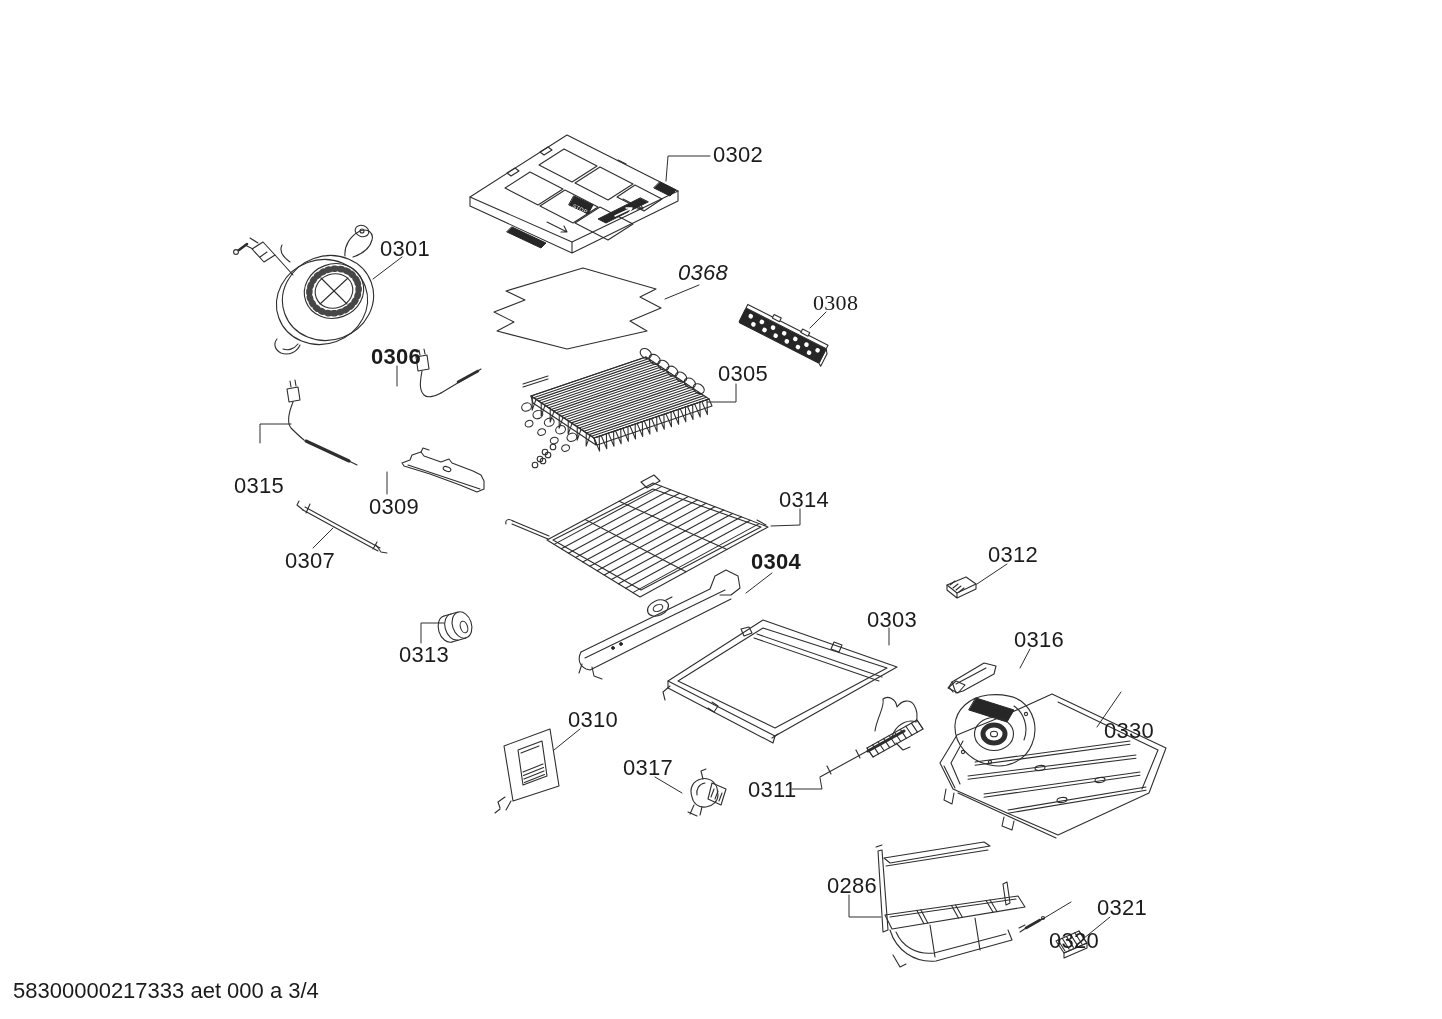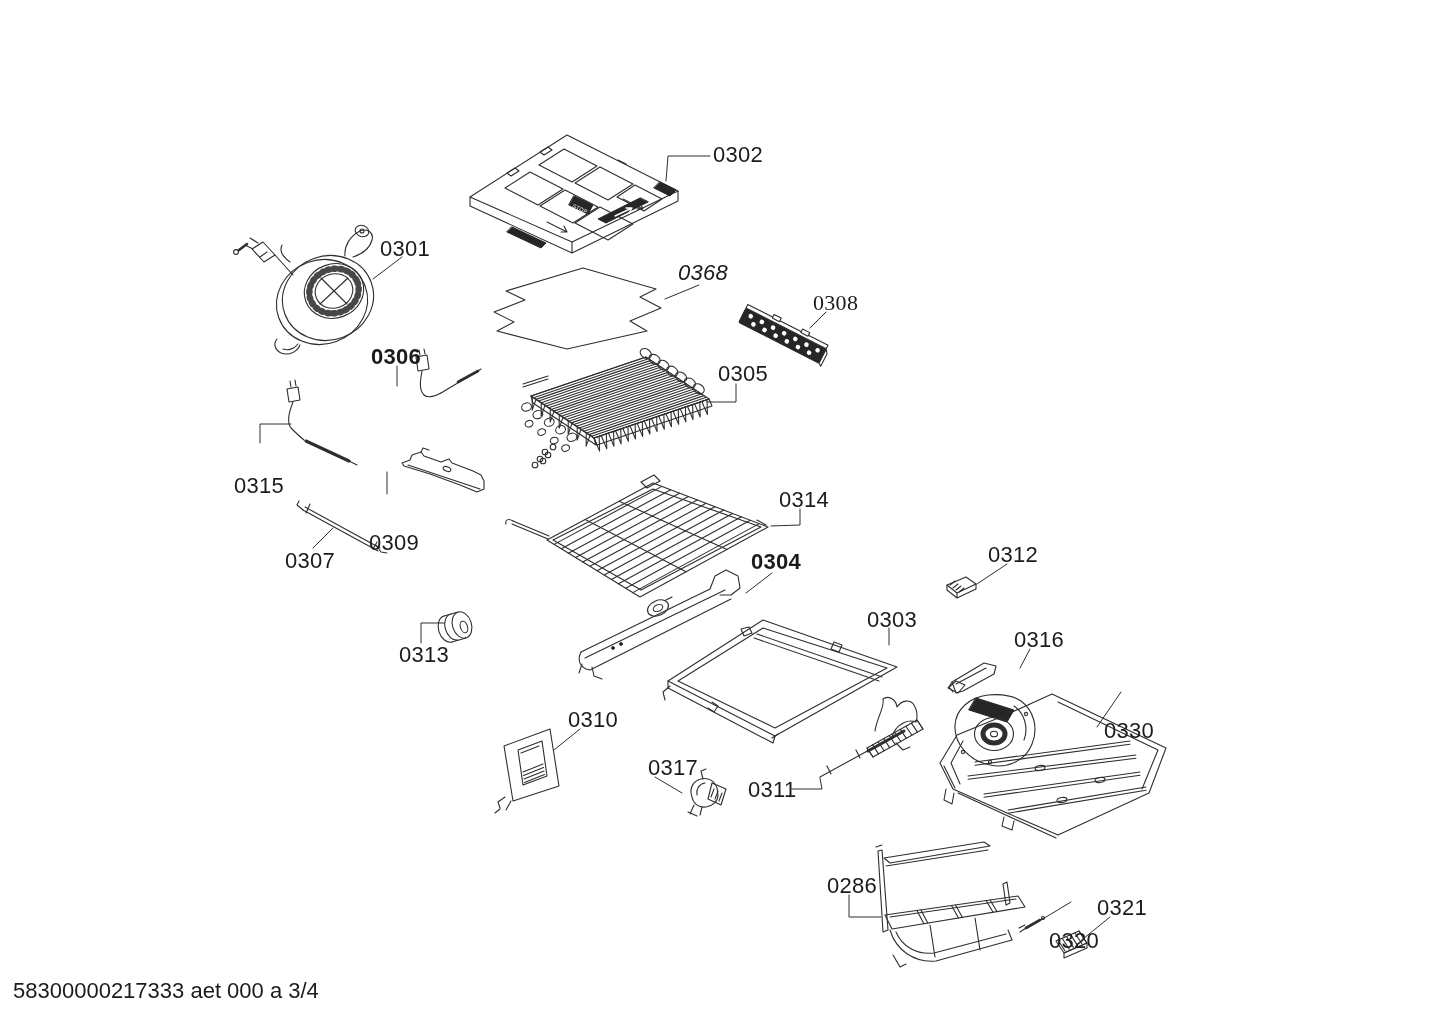--- a/index.html
+++ b/index.html
@@ -431,29 +431,29 @@
 
 <div id="labels">
       <div class="part-label" style="left: 380px; top: 238px;">0301</div>
       <div class="part-label" style="left: 713px; top: 144px;">0302</div>
       <div class="part-label" style="left: 867px; top: 609px;">0303</div>
       <div class="part-label" style="left: 751px; top: 551px; font-weight: bold;">0304</div>
       <div class="part-label" style="left: 718px; top: 363px;">0305</div>
       <div class="part-label" style="left: 371px; top: 346px; font-weight: bold;">0306</div>
       <div class="part-label" style="left: 285px; top: 550px;">0307</div>
       <div class="part-label" style="left: 813px; top: 292px; font-family: Liberation Serif, serif;">0308</div>
-      <div class="part-label" style="left: 369px; top: 496px; margin-top: 36px;">0309</div>
+      <div class="part-label" style="left: 369px; top: 496px;">0309</div>
       <div class="part-label" style="left: 568px; top: 709px;">0310</div>
       <div class="part-label" style="left: 748px; top: 779px;">0311</div>
       <div class="part-label" style="left: 988px; top: 544px;">0312</div>
       <div class="part-label" style="left: 399px; top: 644px;">0313</div>
       <div class="part-label" style="left: 779px; top: 489px;">0314</div>
       <div class="part-label" style="left: 234px; top: 447px; margin-top: 28px;">0315</div>
       <div class="part-label" style="left: 1014px; top: 629px;">0316</div>
-      <div class="part-label" style="left: 648px; top: 757px;">0317</div>
+      <div class="part-label" style="left: 623px; top: 757px;">0317</div>
       <div class="part-label" style="left: 1049px; top: 882px; margin-top: 48px;">0320</div>
       <div class="part-label" style="left: 1097px; top: 897px;">0321</div>
       <div class="part-label" style="left: 1104px; top: 672px; margin-top: 48px;">0330</div>
       <div class="part-label" style="left: 827px; top: 875px;">0286</div>
       <div class="part-label" style="left: 678px; top: 262px; font-style: italic;">0368</div>
     </div>
 
 <div class="footer">58300000217333 aet 000 a 3/4</div>
 
 </div>

